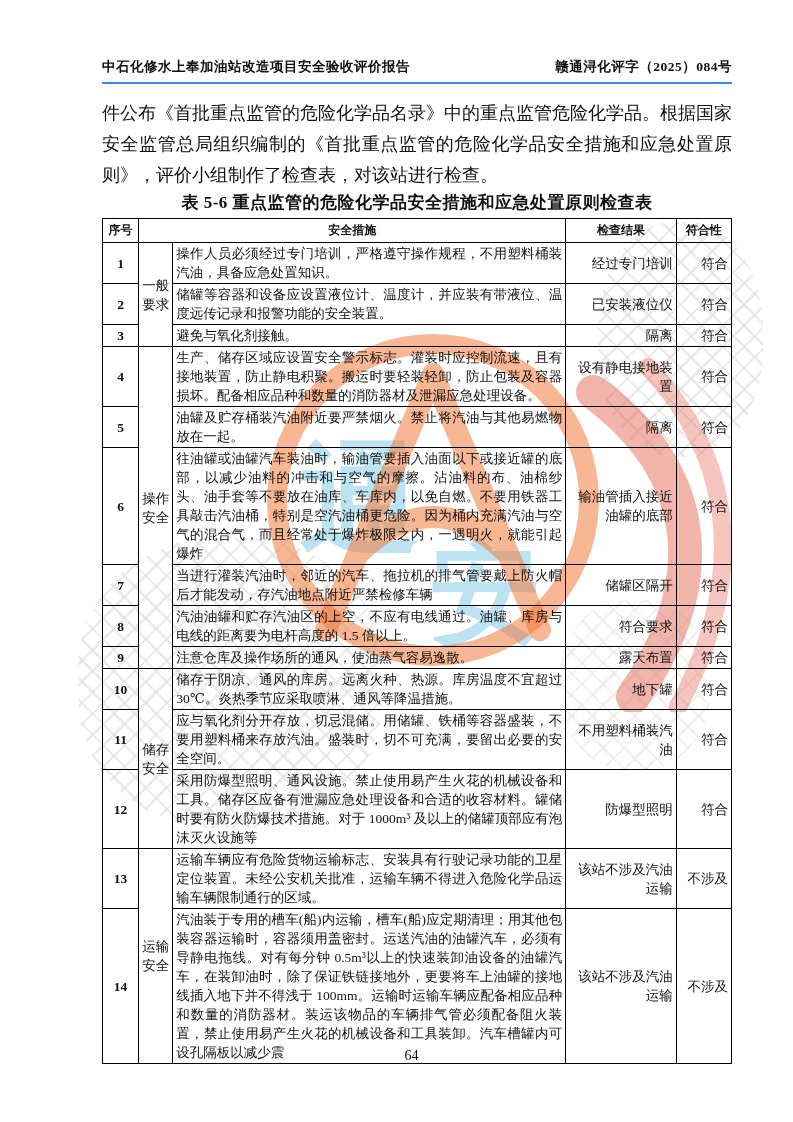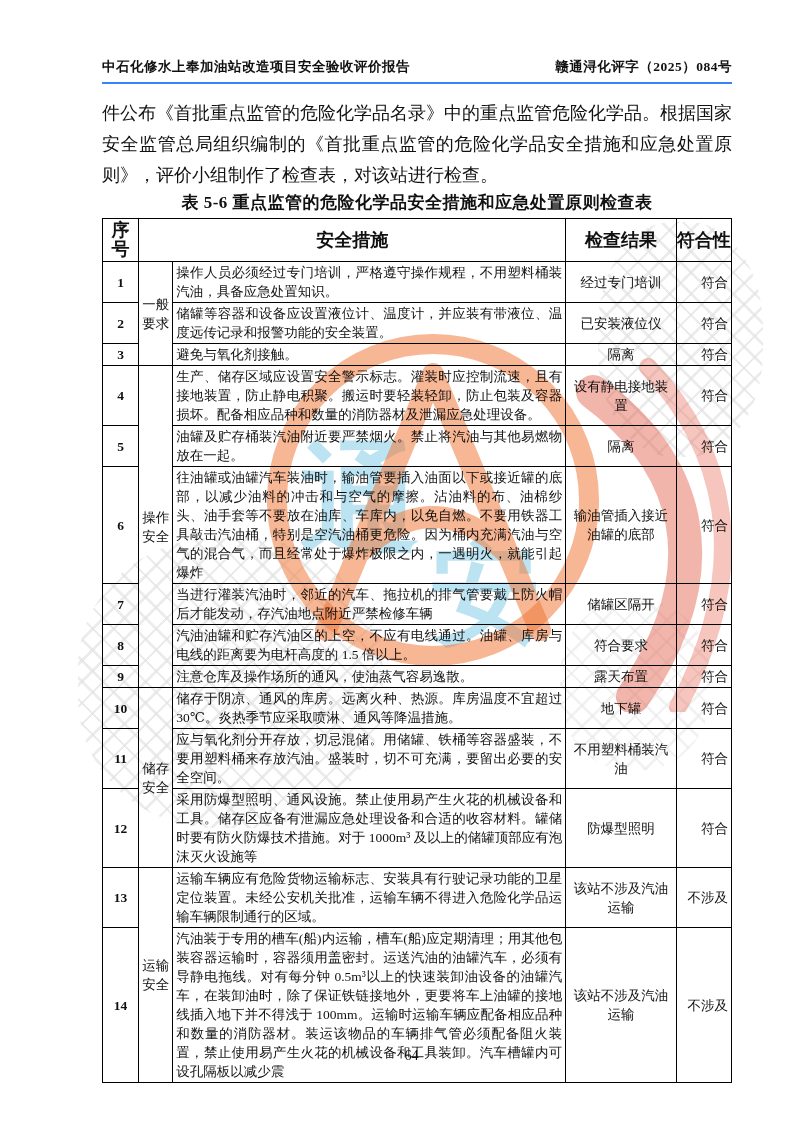--- a/index.html
+++ b/index.html
@@ -33,25 +33,25 @@
   table.check{
     border-collapse:collapse;width:630px;table-layout:fixed;
     font-size:13.5px;line-height:19px;
   }
   table.check th,table.check td{
     border:1.8px solid #000;
     padding:1px 3px;
     vertical-align:middle;
     word-break:break-all;
   }
-  table.check th{font-size:18px;font-weight:bold;text-align:center;padding:2px 0;}
+  table.check th{font-size:12px;font-weight:bold;text-align:center;padding:2px 0;}
   td.no{text-align:center;font-weight:bold;font-family:"Liberation Serif",serif;}
   td.cat{text-align:center;padding:1px 2px;letter-spacing:0;}
   td.measure{text-align:justify;text-justify:inter-ideograph;}
-  td.result{text-align:center;}
+  td.result{text-align:right;}
   td.comp{text-align:right;padding:1px 1px;}
   .col-no{width:36px;}
   .col-cat{width:34px;}
   .col-measure{width:391px;}
   .col-result{width:110px;}
   .col-comp{width:55px;}
   
   .pageno{
     position:absolute;left:0;top:1048px;width:100%;
     text-align:center;font-size:14px;padding-left:15px;

